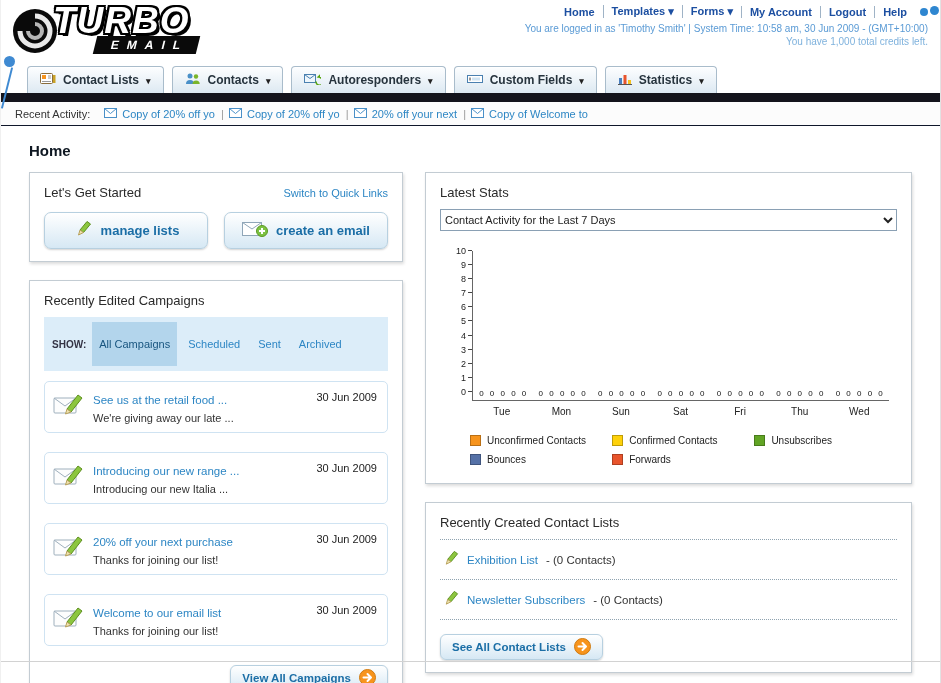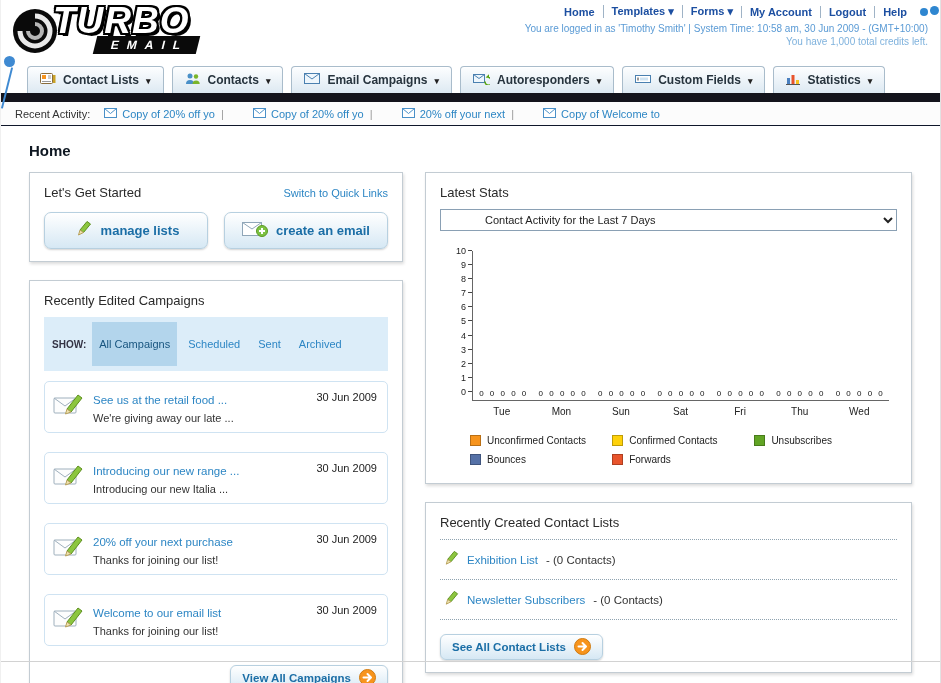--- a/index.html
+++ b/index.html
@@ -42,21 +42,21 @@
     border:1px solid #a9bccb; border-bottom:none; border-radius:4px 4px 0 0;
     background:linear-gradient(#fdfeff,#dde9f2); box-shadow:inset 0 1px 0 #fff;
     font-size:12px; font-weight:bold; color:#27343e; cursor:pointer; white-space:nowrap;
   }
   .nav-tab .caret::before { content:"▾"; font-size:9px; color:#222; }
   .dark-bar { height:9px; background:#14141c; }
 
   
   .activity-bar { display:flex; align-items:center; height:24px; padding:0 14px; font-size:11px; background:#fcfcfc; border-bottom:1px solid #0f172a; }
   .activity-label { color:#333; margin-right:10px; }
-  .activity-items { display:flex; align-items:center;gap:24px; }
+  .activity-items { display:flex; align-items:center; }
   .activity-item { display:flex; align-items:center; gap:5px; color:#2d86c4; padding:0 10px 0 4px; cursor:pointer; position:relative; font-size:11px; }
   .activity-item:not(:last-of-type)::after { content:'|'; color:#9a9a9a; position:absolute; right:1px; }
 
   
   .main { padding:8px 28px 0; }
   .page-title { font-size:15px; font-weight:bold; color:#0f1822; margin:8px 0 13px; }
   .columns { display:flex; gap:22px; align-items:flex-start; }
   .left-col { width:374px; flex:none; display:flex; flex-direction:column; gap:18px; }
   .right-col { flex:1; display:flex; flex-direction:column; gap:18px; }
   .panel { background:#fff; border:1px solid #c3ccd3; box-shadow:1px 2px 3px rgba(0,0,0,.14); padding:12px 14px; }
@@ -82,21 +82,21 @@
   .campaign-list { margin-top:10px; }
   .campaign-row { position:relative; border:1px solid #cfe3f2; border-radius:5px; background:#fff; padding:8px 84px 8px 48px; margin-bottom:19px; min-height:48px; }
   .campaign-icon { position:absolute; left:8px; top:10px; }
   .campaign-title { display:inline-block; font-size:11.5px; color:#2d86c4; cursor:pointer; }
   .campaign-subtitle { font-size:11px; color:#333; margin-top:4px; }
   .campaign-date { position:absolute; right:10px; top:9px; font-size:11px; color:#222; }
   .view-all-row { display:flex; justify-content:flex-end; margin-top:3px; }
   .small-btn { height:26px; padding:0 11px; font-size:11.5px; border-radius:6px; }
 
   
-  .stats-select { display:block; width:100%; margin-top:9px; height:22px; font-size:11px; color:#222; border:1px solid #8aa0b4; background:#fff;padding-left:40px; }
+  .stats-select { display:block; width:100%; margin-top:9px; height:22px; font-size:11px; color:#222; border:1px solid #8aa0b4; background:#fff; }
   .chart { margin:20px 8px 0 2px; display:grid; grid-template-columns:30px 1fr; }
   .y-axis { display:flex; flex-direction:column; justify-content:space-between; align-items:flex-end; height:150px; font-size:9px; color:#222; line-height:9px; transform:translateY(-4px); }
   .y-tick::after { content:''; display:inline-block; width:4px; height:1px; background:#444; margin-left:2px; vertical-align:3px; }
   .plot { height:150px; border-left:1px solid #666; border-bottom:1px solid #666; }
   .groups { display:flex; align-items:flex-end; height:100%; }
   .chart-group { flex:1; text-align:center; font-size:8px; word-spacing:4px; color:#111; padding-bottom:2px; white-space:nowrap; }
   .x-spacer { }
   .x-labels { display:flex; margin-top:5px; }
   .x-label { flex:1; text-align:center; font-size:10px; color:#222; }
   .legend { margin:18px 0 6px 30px; display:flex; flex-wrap:wrap; row-gap:8px; }
@@ -165,28 +165,20 @@
     <span><svg width="16" height="13" viewBox="0 0 16 13">
           <circle cx="5" cy="4" r="2.5" fill="#4a90c8"></circle>
           <path d="M1 12 a4 4 0 0 1 8 0 Z" fill="#4a90c8"></path>
           <circle cx="11" cy="4.5" r="2.2" fill="#7ab52a"></circle>
           <path d="M7.5 12 a3.6 3.6 0 0 1 7.2 0 Z" fill="#7ab52a"></path>
         </svg></span>
     <span>Contacts</span>
     <span class="caret"></span>
   </div>
   <div class="nav-tab">
-    <span><svg width="16" height="11" viewBox="0 0 16 11">
-          <rect x="0.5" y="0.5" width="15" height="10" fill="#eef6fc" stroke="#4a80b0"></rect>
-          <path d="M0.5 0.5 L8 6 L15.5 0.5" fill="none" stroke="#4a80b0"></path>
-        </svg></span>
-    <span>Email Campaigns</span>
-    <span class="caret"></span>
-  </div>
-  <div class="nav-tab">
     <span><svg width="17" height="12" viewBox="0 0 17 12">
           <rect x="0.5" y="1.5" width="11" height="8" fill="#eef6fc" stroke="#4a80b0"></rect>
           <path d="M0.5 1.5 L6 5.5 L11.5 1.5" fill="none" stroke="#4a80b0"></path>
           <path d="M12 8.5 a3.8 3.8 0 1 0 3.8 -3.8" fill="none" stroke="#56a40d" stroke-width="1.6"></path>
           <path d="M16 1.2 L16 5 L12.6 4.6 Z" fill="#56a40d"></path>
         </svg></span>
     <span>Autoresponders</span>
     <span class="caret"></span>
   </div>
   <div class="nav-tab">

